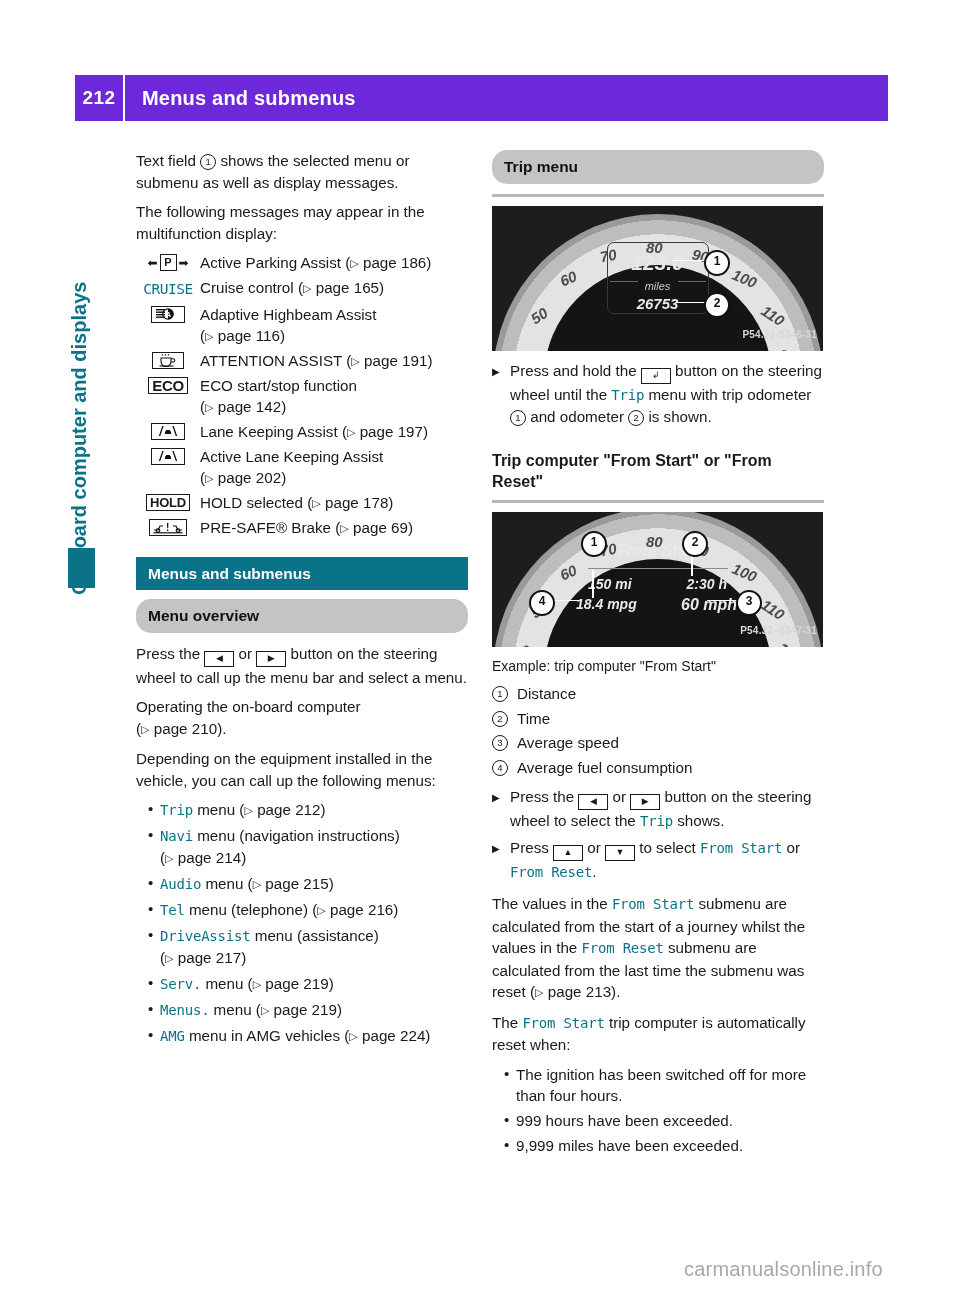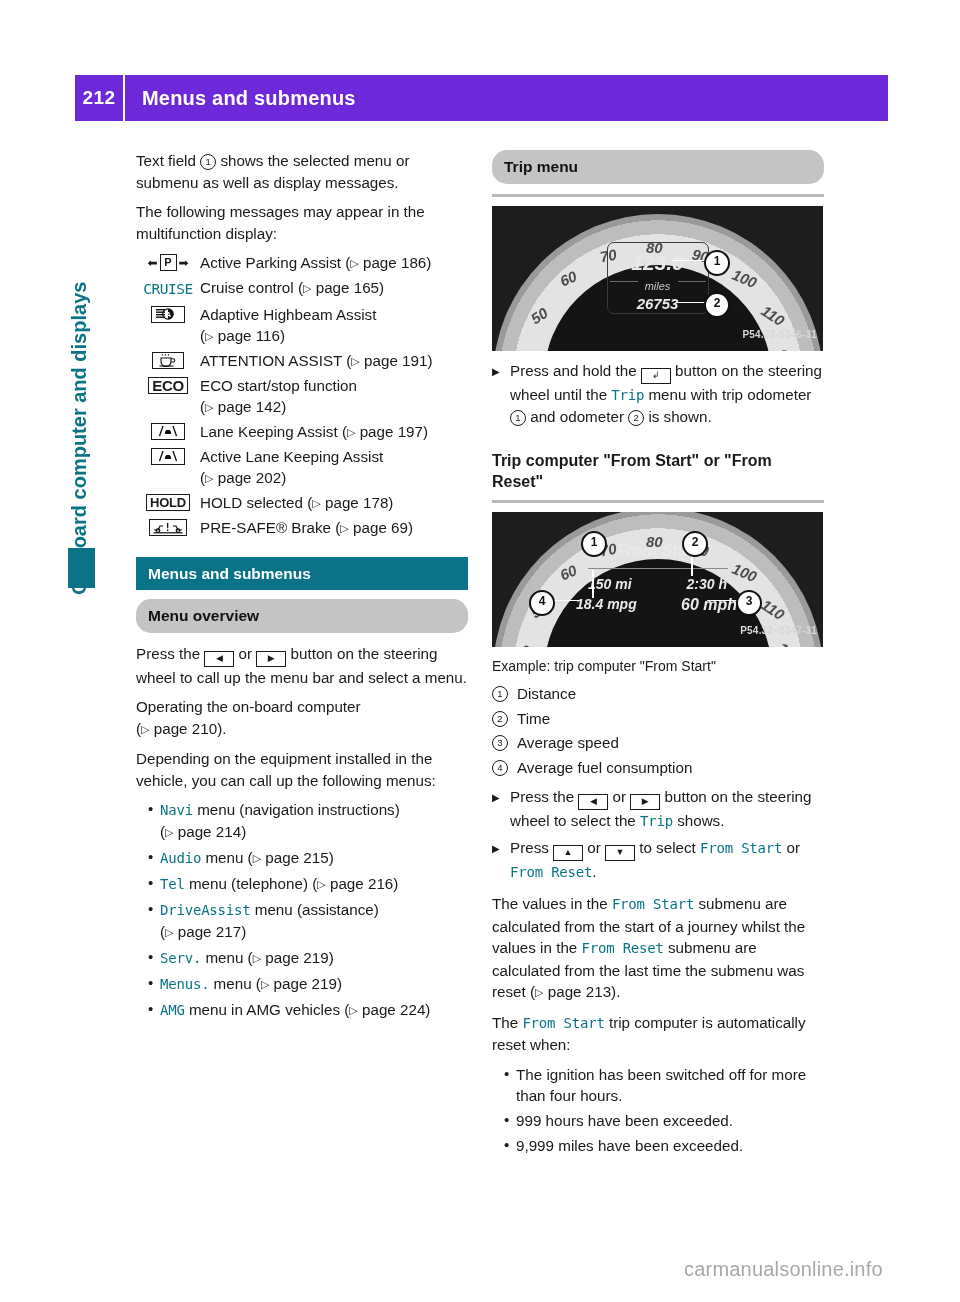--- a/index.html
+++ b/index.html
@@ -318,20 +318,21 @@
     <div class="bar-teal" style="margin-top:18px;">Menus and submenus</div>
     <div class="bar-gray">Menu overview</div>
 
     <p><span>Press the </span><span class="btn">◀</span><span> or </span><span class="btn">▶</span><span> button on the steering wheel to call up the menu bar and select a menu.</span></p>
 
     <p><span>Operating the on-board computer</span><br><span class="ref">(<span class="tri">▷</span> <span>page 210</span>).</span></p>
 
     <p>Depending on the equipment installed in the vehicle, you can call up the following menus:</p>
 
     <ul class="blist indent">
+      <li><span class="mono">Trip</span><span> menu </span><span class="ref">(<span class="tri">▷</span> <span>page 212</span>)</span></li>
       <li><span class="mono">Navi</span><span> menu (navigation instructions)</span><br><span class="ref">(<span class="tri">▷</span> <span>page 214</span>)</span></li>
       <li><span class="mono">Audio</span><span> menu </span><span class="ref">(<span class="tri">▷</span> <span>page 215</span>)</span></li>
       <li><span class="mono">Tel</span><span> menu (telephone) </span><span class="ref">(<span class="tri">▷</span> <span>page 216</span>)</span></li>
       <li><span class="mono">DriveAssist</span><span> menu (assistance)</span><br><span class="ref">(<span class="tri">▷</span> <span>page 217</span>)</span></li>
       <li><span class="mono">Serv.</span><span> menu </span><span class="ref">(<span class="tri">▷</span> <span>page 219</span>)</span></li>
       <li><span class="mono">Menus.</span><span> menu </span><span class="ref">(<span class="tri">▷</span> <span>page 219</span>)</span></li>
       <li><span class="mono">AMG</span><span> menu in AMG vehicles </span><span class="ref">(<span class="tri">▷</span> <span>page 224</span>)</span></li>
     </ul>
 
   </div>

